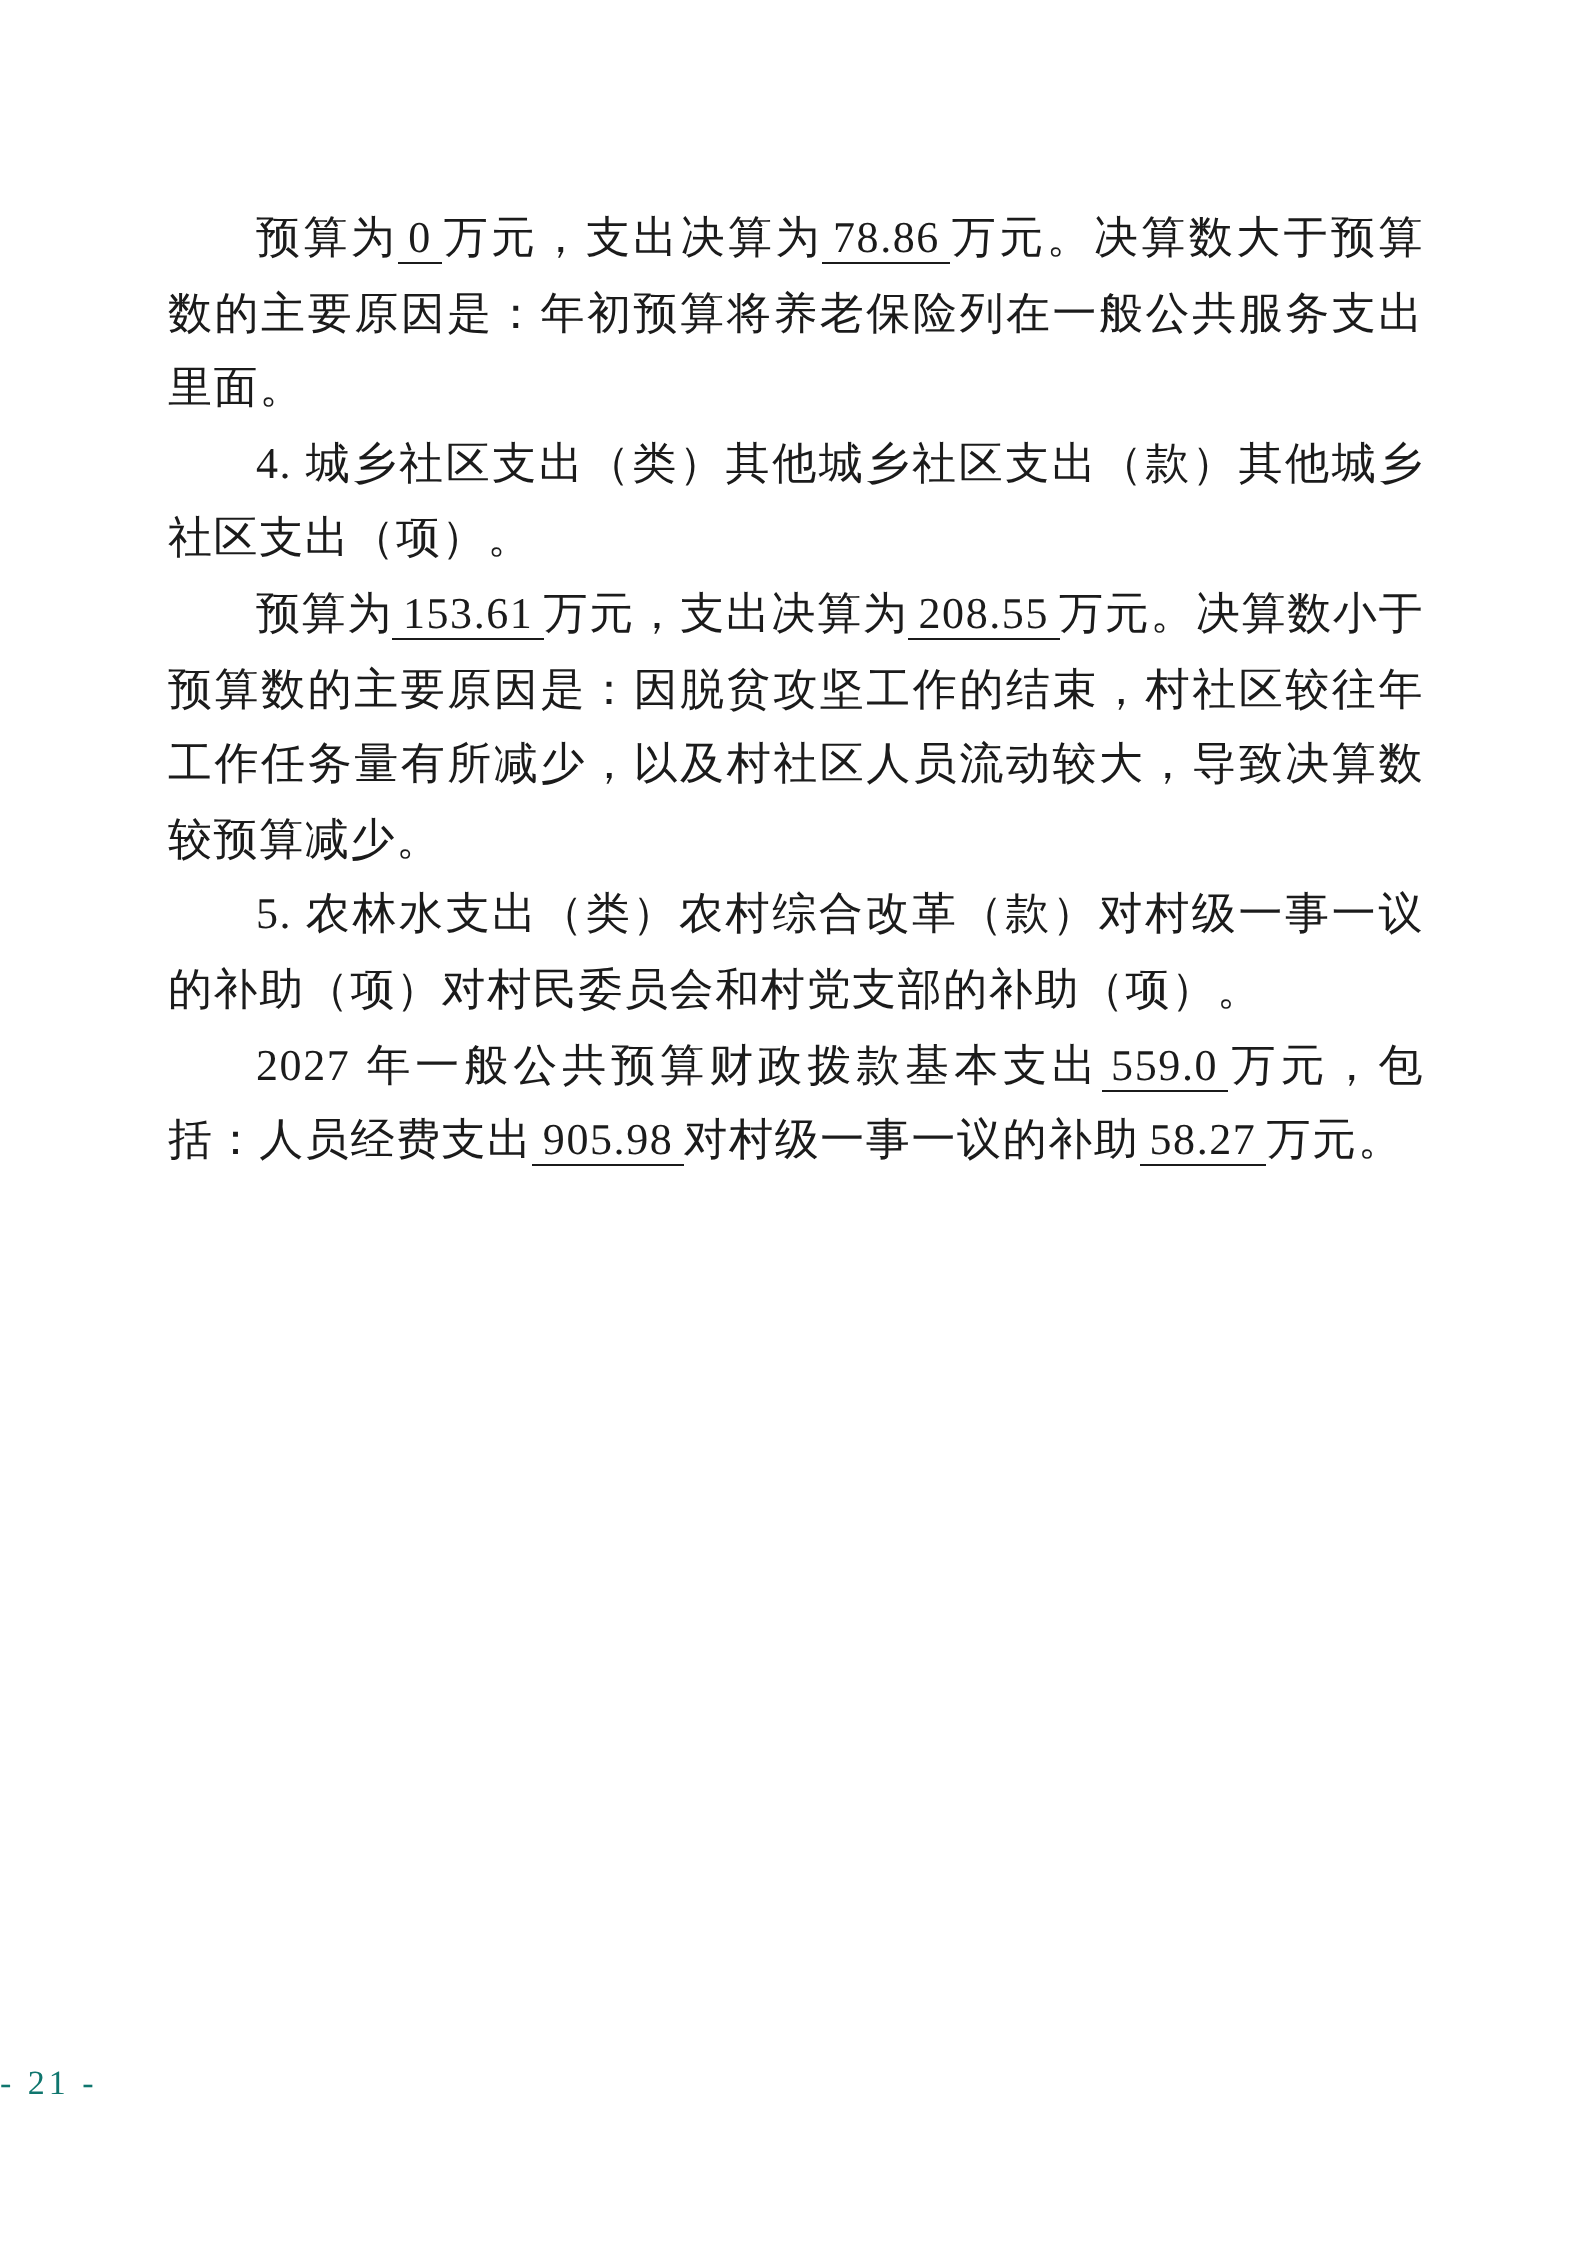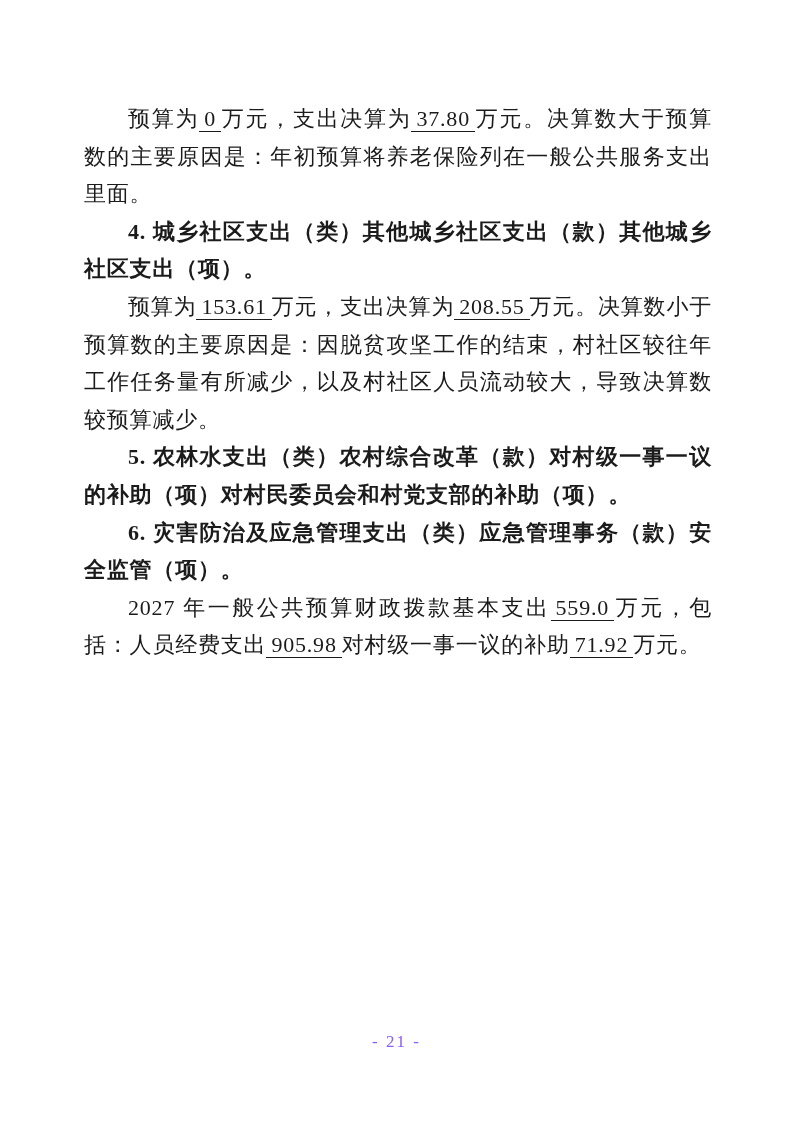--- a/index.html
+++ b/index.html
@@ -30,52 +30,50 @@
     letter-spacing: 0.8px;
     text-align: justify;
     text-justify: inter-ideograph;
   }
   .content p {
     margin: 0;
     padding: 0;
     text-indent: 2em;
   }
   .content p.heading {
-    font-weight: 700;
+    font-weight: 400;
   }
   .content p.heading-major {
     font-weight: 700;
     font-family: "Liberation Sans", "DejaVu Sans", sans-serif;
     letter-spacing: 1.2px;
   }
   .u {
     border-bottom: 1.5px solid currentColor;
     padding: 0 5px;
   }
   .b {
     font-weight: 700;
   }
   .footer {
     position: absolute;
     top: 1032px;
     left: 0;
     width: 100%;
-    text-align: center;
     font-size: 17px;
     letter-spacing: 2px;
-    color: #8b5cf6;
+    color: #0f766e;
     font-family: "Liberation Serif", "DejaVu Serif", serif;
   }
 </style>
 </head>
 <body>
 
 <div class="page">
   <div class="content">
-      <p class="body"><span>预算为</span><span class="u">0</span><span>万元，支出决算为</span><span class="u">37.80</span><span>万元。决算数大于预算数的主要原因是：年初预算将养老保险列在一般公共服务支出里面。</span></p>
+      <p class="body"><span>预算为</span><span class="u">0</span><span>万元，支出决算为</span><span class="u">78.86</span><span>万元。决算数大于预算数的主要原因是：年初预算将养老保险列在一般公共服务支出里面。</span></p>
       <p class="heading"><span>4. 城乡社区支出（类）其他城乡社区支出（款）其他城乡社区支出（项）。</span></p>
       <p class="body"><span>预算为</span><span class="u">153.61</span><span>万元，支出决算为</span><span class="u">208.55</span><span>万元。决算数小于预算数的主要原因是：因脱贫攻坚工作的结束，村社区较往年工作任务量有所减少，以及村社区人员流动较大，导致决算数较预算减少。</span></p>
       <p class="heading"><span>5. 农林水支出（类）农村综合改革（款）对村级一事一议的补助（项）对村民委员会和村党支部的补助（项）。</span></p>
-      <p class="heading"><span>6. 灾害防治及应急管理支出（类）应急管理事务（款）安全监管（项）。</span></p>
-      <p class="body"><span>2027 年一般公共预算财政拨款基本支出</span><span class="u">559.0</span><span>万元，包括：人员经费支出</span><span class="u">905.98</span><span>对村级一事一议的补助</span><span class="u">71.92</span><span>万元。</span></p>
+      <p class="body"><span>2027 年一般公共预算财政拨款基本支出</span><span class="u">559.0</span><span>万元，包括：人员经费支出</span><span class="u">905.98</span><span>对村级一事一议的补助</span><span class="u">58.27</span><span>万元。</span></p>
     </div>
   <div class="footer">- 21 -</div>
 </div>
 
 </body></html>

